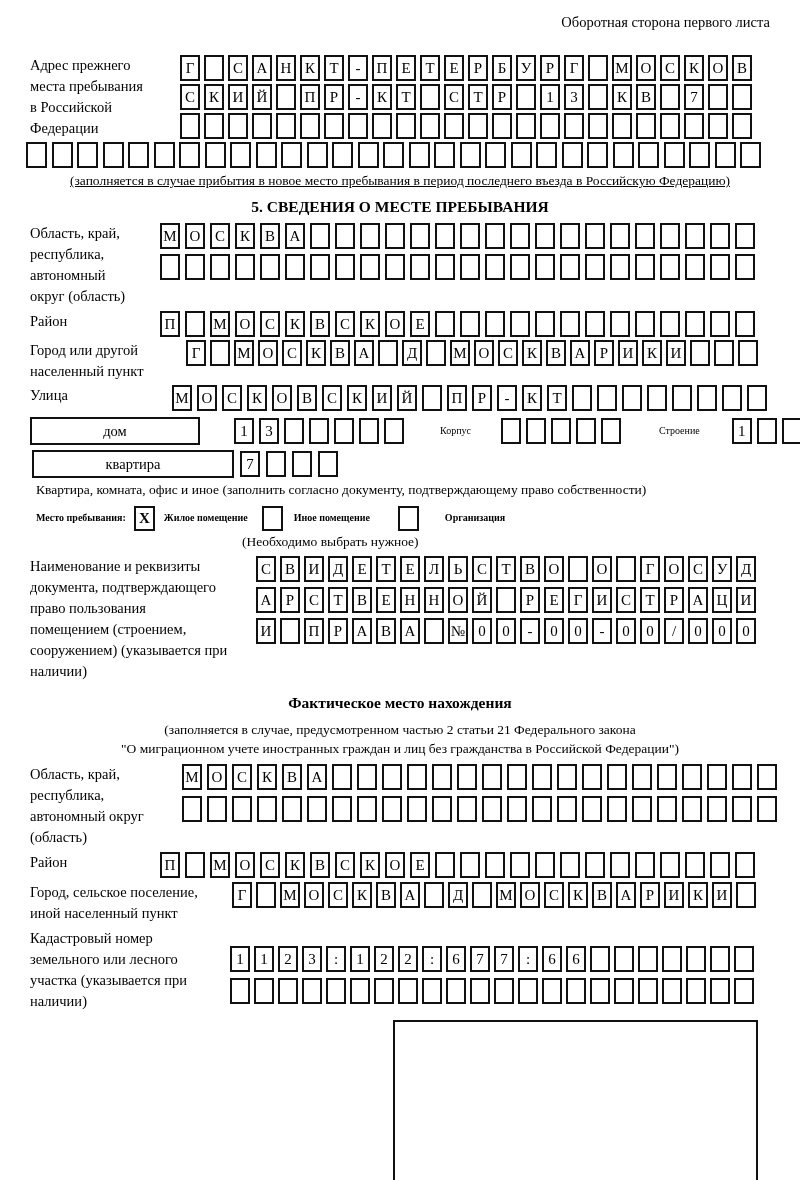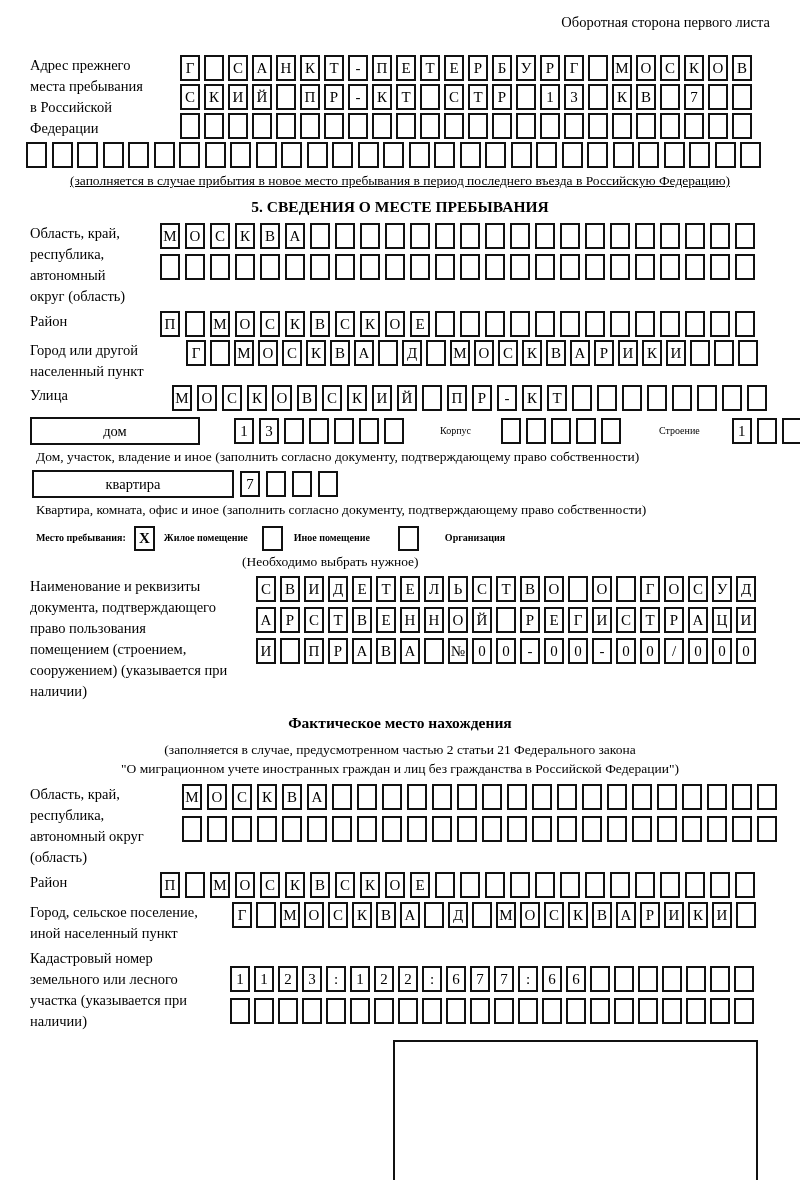--- a/index.html
+++ b/index.html
@@ -346,21 +346,20 @@
         <span class="cbox"></span>
       </div>
     <div class="inline-lbl" style="margin-left:14px;">Строение</div>
     <div class="boxes g5" style="margin-left:8px;">
         <span class="cbox">1</span>
         <span class="cbox"></span>
         <span class="cbox"></span>
         <span class="cbox"></span>
       </div>
   </div>
-  <div class="note" style="margin-top:4px; margin-left:6px;">Дом, участок, владение и иное (заполнить согласно документу, подтверждающему право собственности)</div>
 
   <div class="group" style="margin-top:5px; align-items:center;">
     <div class="field-rect" style="width:202px; margin-left:2px;">квартира</div>
     <div class="boxes" style="margin-left:6px;">
         <span class="cbox">7</span>
       </div>
     <div class="boxes" style="margin-left:6px; gap:6px;">
         <span class="cbox"></span>
         <span class="cbox"></span>
         <span class="cbox"></span>

